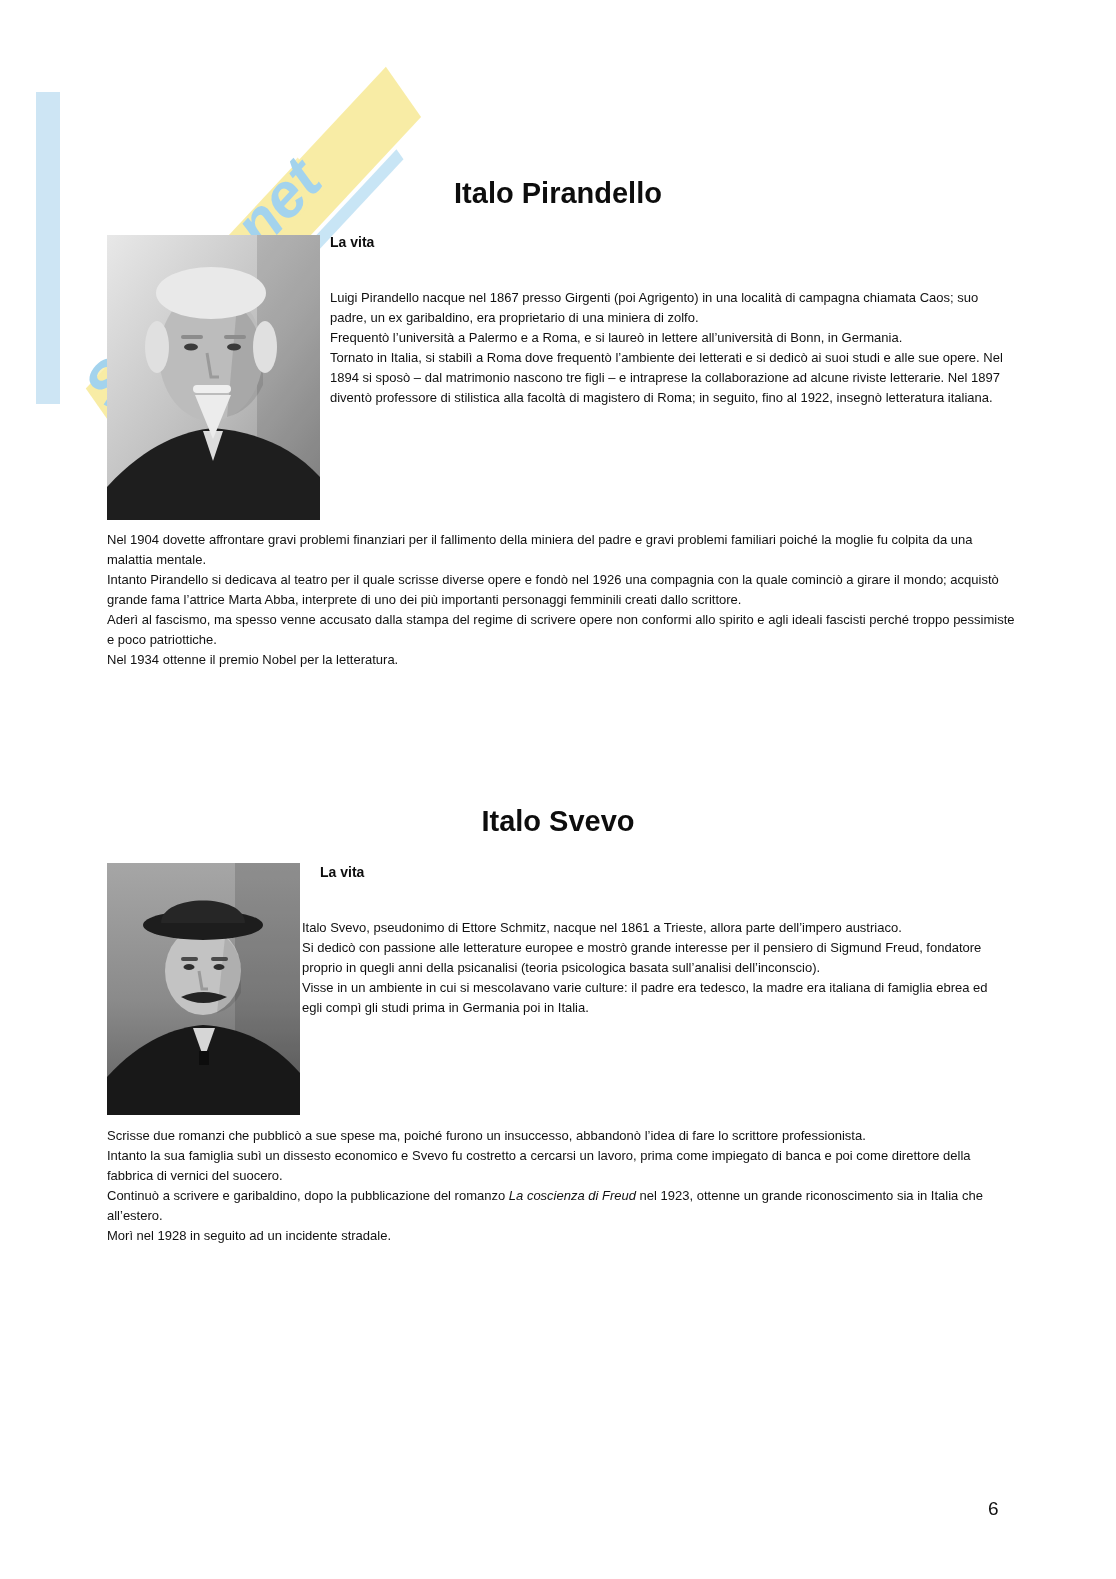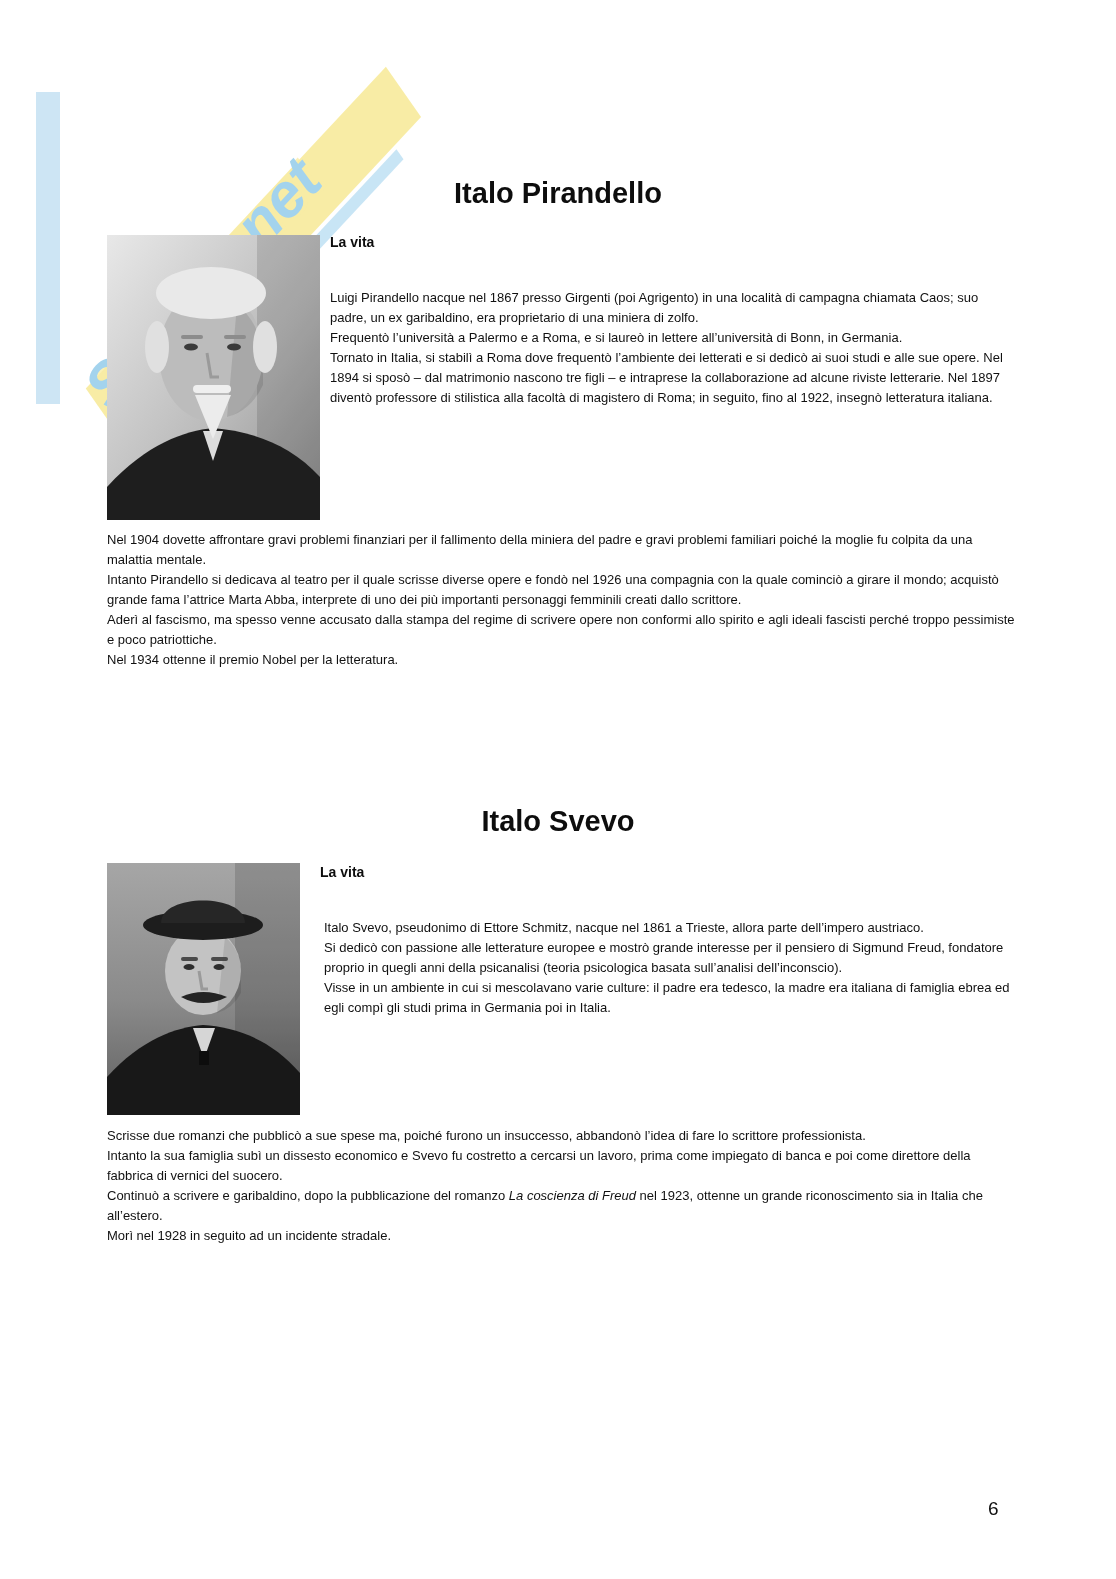--- a/index.html
+++ b/index.html
@@ -61,21 +61,21 @@
     font-weight:bold; font-size:14px; margin:0;
     color:#0d0d0d;
   }
   .lv1 { left:330px; top:234px; }
   .lv2 { left:320px; top:864px; }
 
   .text { font-size:13px; line-height:20px; }
 
   .intro1 { position:absolute; left:330px; top:288px; width:684px; }
   .body1  { position:absolute; left:107px; top:530px; width:908px; }
-  .intro2 { position:absolute; left:324px; top:918px; width:694px; }
+  .intro2 { position:absolute; left:302px; top:918px; width:694px; }
   .body2  { position:absolute; left:107px; top:1126px; width:908px; }
 
   .photo {
     position:absolute;
     overflow:hidden;
   }
   .ph1 { left:107px; top:235px; width:213px; height:285px; }
   .ph2 { left:107px; top:863px; width:193px; height:252px; }
   .photo svg { display:block; }
 

